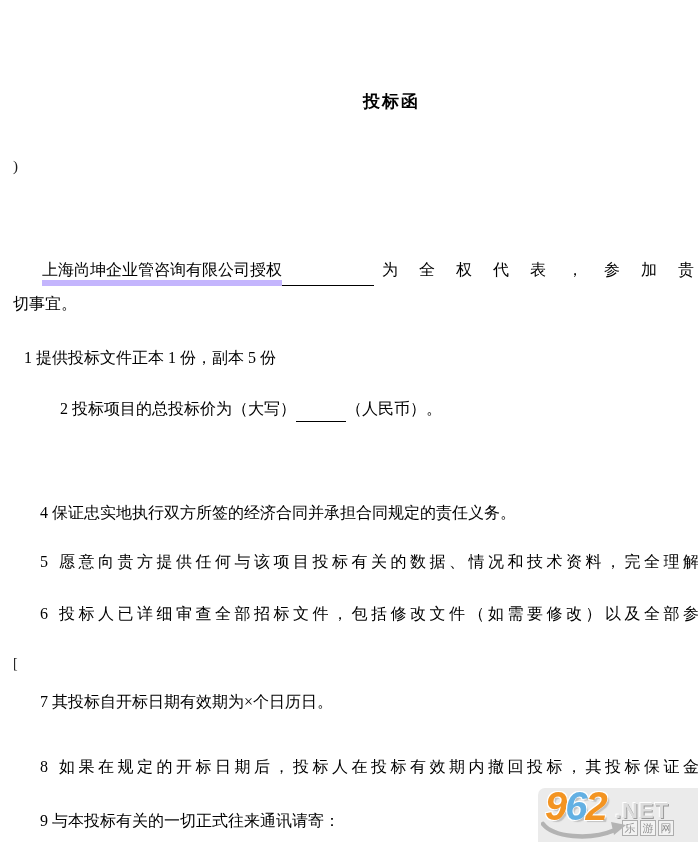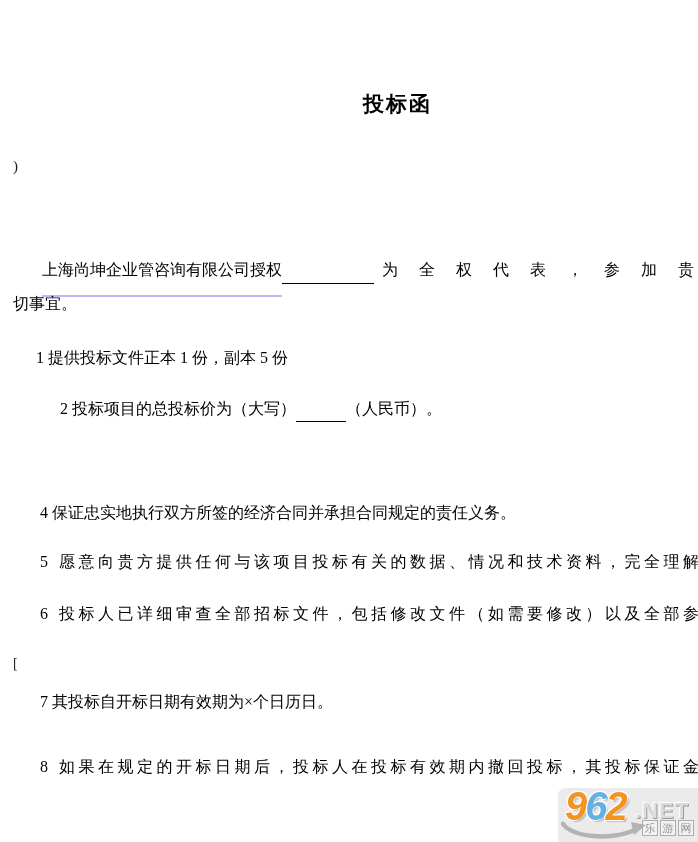--- a/index.html
+++ b/index.html
@@ -7,44 +7,44 @@
     position:relative;
     width:698px;height:842px;
     background:#ffffff;
     overflow:hidden;
     font-family:"Liberation Serif","DejaVu Serif",serif;
     color:#000;
   }
   .line{position:absolute;white-space:nowrap;font-size:16px;line-height:22px;}
   .doc-title{
     position:absolute;top:90px;left:363px;
-    font-size:21px;font-weight:700;letter-spacing:2px;white-space:nowrap;
+    font-size:17px;font-weight:700;letter-spacing:2px;white-space:nowrap;
   }
   .stray{position:absolute;font-size:15px;color:#1a1a1a;}
   .paren{top:158px;left:13px;}
   .bracket{top:656px;left:13px;font-size:14px;}
   .salutation{
     position:absolute;top:206px;left:17px;
     font-size:17px;font-weight:700;letter-spacing:1.5px;white-space:nowrap;
   }
-  .u{border-bottom:2px solid #c4b5fd;padding-bottom:17px;}
+  .u{border-bottom:6px solid #c4b5fd;padding-bottom:2px;}
   .blank{
     display:inline-block;
     border-bottom:1px solid #000;
     height:16px;vertical-align:bottom;margin-bottom:-2px;
   }
   .blank-auth{width:92px;}
   .blank-price{width:50px;}
   .ls-rest{letter-spacing:21px;margin-left:8px;}
   .ls-just{letter-spacing:3.5px;}
 
   
   .logo{
     position:absolute;right:0;bottom:0;
-    width:140px;height:54px;
+    width:160px;height:54px;
     background:#ebebeb;
     border-top-left-radius:7px;
     font-family:"Liberation Sans","DejaVu Sans",sans-serif;
   }
   .logo-digits{
     position:absolute;left:7px;top:-4px;
     font-size:40px;font-weight:700;font-style:italic;letter-spacing:-2px;
     text-shadow:-1px -1px 0 #fff,1px -1px 0 #fff,-1px 1px 0 #fff,2px 2px 1px #c2c2c2;
   }
   .d-orange{color:#f39422;}
@@ -72,39 +72,40 @@
 
   <div class="stray paren">)</div>
 
 
   <div class="line" style="top:259px;left:42px;">
     <span class="u">上海尚坤企业管咨询有限公司</span><span class="u">授权</span><span class="blank blank-auth"></span><span class="ls-rest">为全权代表，参加贵</span>
   </div>
 
   <div class="line" style="top:293px;left:13px;">切事宜。</div>
 
-  <div class="line" style="top:347px;left:36px;text-align:center;">1 提供投标文件正本 1 份，副本 5 份</div>
+  <div class="line" style="top:347px;left:24px;text-align:center;">1 提供投标文件正本 1 份，副本 5 份</div>
 
   <div class="line" style="top:398px;left:40px;margin-left:20px;">
     <span>2 投标项目的总投标价为（大写）</span><span class="blank blank-price"></span><span>（人民币）。</span>
   </div>
 
 
   <div class="line" style="top:502px;left:40px;text-align:right;">4 保证忠实地执行双方所签的经济合同并承担合同规定的责任义务。</div>
 
   <div class="line ls-just" style="top:551px;left:40px;">5 愿意向贵方提供任何与该项目投标有关的数据、情况和技术资料，完全理解</div>
 
   <div class="line ls-just" style="top:603px;left:40px;">6 投标人已详细审查全部招标文件，包括修改文件（如需要修改）以及全部参</div>
 
   <div class="stray bracket">[</div>
 
   <div class="line" style="top:674px;left:40px;margin-top:17px;">7 其投标自开标日期有效期为×个日历日。</div>
 
   <div class="line ls-just" style="top:756px;left:40px;">8 如果在规定的开标日期后，投标人在投标有效期内撤回投标，其投标保证金</div>
 
+  <div class="line" style="top:810px;left:40px;">9 与本投标有关的一切正式往来通讯请寄：</div>
 
   <div class="logo">
     <div class="logo-digits">
       <span class="d-orange">9</span><span class="d-blue">6</span><span class="d-orange">2</span>
     </div>
     <div class="logo-net">.NET</div>
     <div class="logo-cn">
       <span>乐</span>
       <span>游</span>
       <span>网</span>

